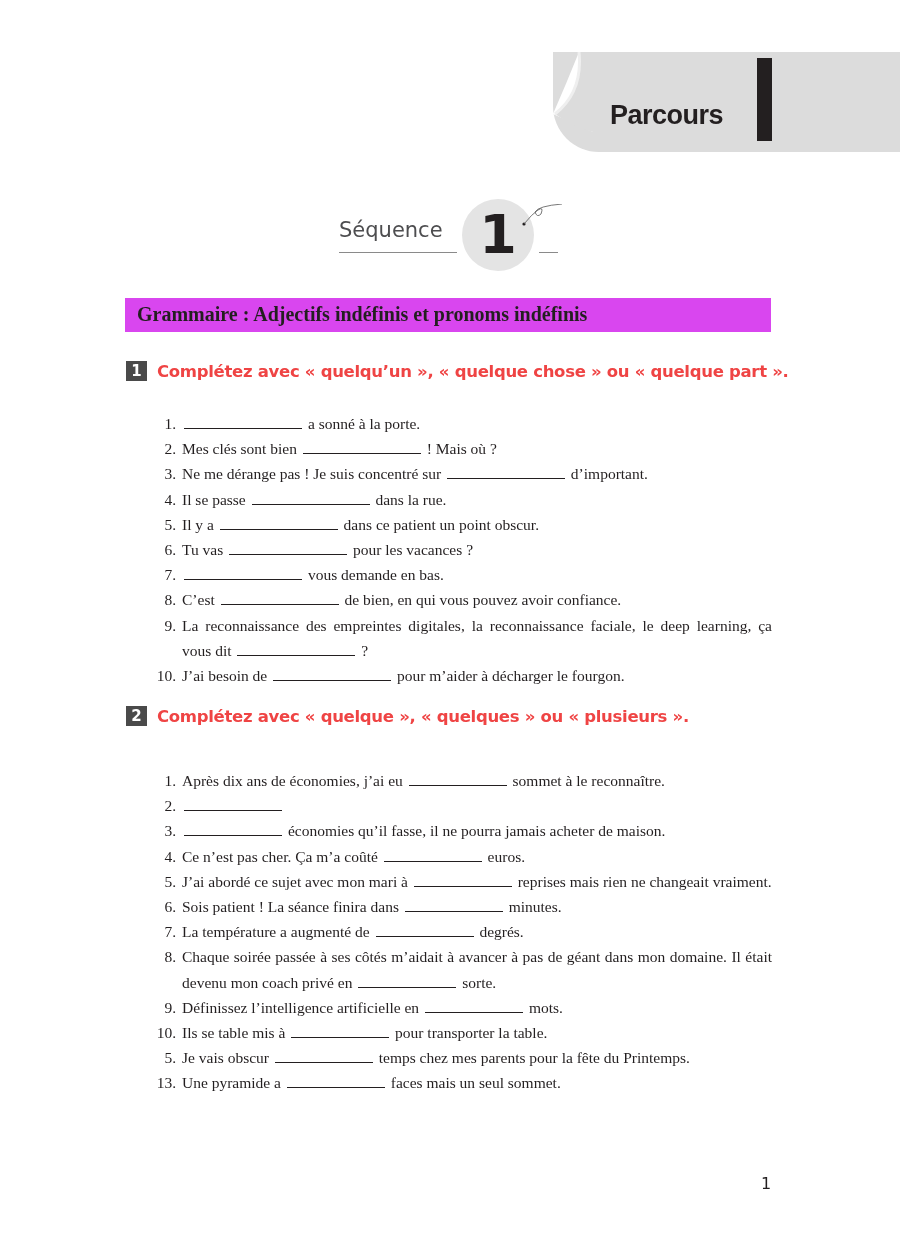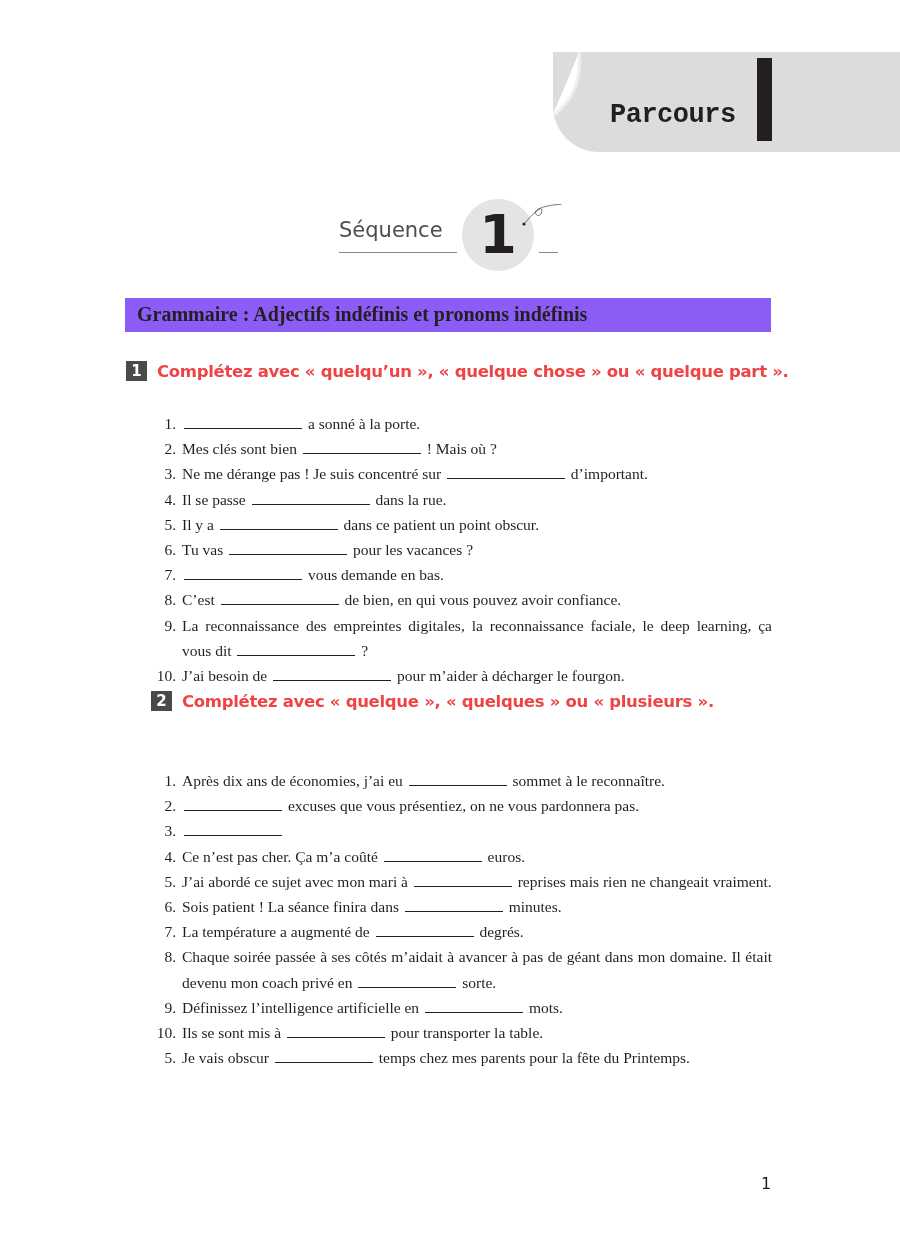--- a/index.html
+++ b/index.html
@@ -12,21 +12,21 @@
     .tab {
       position: absolute; left: 553px; top: 52px; width: 347px; height: 100px;
       background: #dcdcdc;
       border-radius: 46px 0 0 46px / 0 0 0 46px;
     }
     .tab-curl {
       position: absolute; left: 553px; top: 52px; width: 40px; height: 80px;
     }
     .tab-title {
       position: absolute; left: 610px; top: 100px;
-      font-family: Liberation Mono, monospace;
+      font-family: Liberation Sans, sans-serif;
       font-weight: bold; font-size: 27px; letter-spacing: -0.5px; color: #231f20;
     }
     .tab-bar {
       position: absolute; left: 757px; top: 58px; width: 15px; height: 83px;
       background: #231f20;
     }
     
     .seq-label {
       position: absolute; left: 339px; top: 218px;
       font-family: "DejaVu Sans", "Liberation Sans", sans-serif;
@@ -45,21 +45,21 @@
     .seq-number {
       position: absolute; left: 462px; top: 199px; width: 72px; height: 72px;
       text-align: center; line-height: 72px;
       font-family: "DejaVu Sans", "Liberation Sans", sans-serif;
       font-weight: bold; font-size: 54px; color: #231f20;
     }
     .seq-swirl { position: absolute; left: 520px; top: 204px; width: 42px; height: 26px; }
     
     .banner {
       position: absolute; left: 125px; top: 298px; width: 646px; height: 34px;
-      background: #8b5cf6;
+      background: #d946ef;
     }
     .banner-text {
       position: absolute; left: 12px; top: 5px;
       font-family: "Liberation Serif", serif; font-weight: bold; font-size: 20px;
       color: #231f20;
     }
     
     .ex-head { position: absolute; left: 126px; }
     .ex-num {
       display: inline-block; width: 21px; height: 20px; background: #4a4a4a; color: #fff;
@@ -126,30 +126,31 @@
     <li class="item"><span class="num">3.</span><span>Ne me dérange pas ! Je suis concentré sur </span><span class="blank b1"></span><span> d’important.</span></li>
     <li class="item"><span class="num">4.</span><span>Il se passe </span><span class="blank b1"></span><span> dans la rue.</span></li>
     <li class="item"><span class="num">5.</span><span>Il y a </span><span class="blank b1"></span><span> dans ce patient un point obscur.</span></li>
     <li class="item"><span class="num">6.</span><span>Tu vas </span><span class="blank b1"></span><span> pour les vacances ?</span></li>
     <li class="item"><span class="num">7.</span><span></span><span class="blank b1"></span><span> vous demande en bas.</span></li>
     <li class="item"><span class="num">8.</span><span>C’est </span><span class="blank b1"></span><span> de bien, en qui vous pouvez avoir confiance.</span></li>
     <li class="item justify"><span class="num">9.</span><span>La reconnaissance des empreintes digitales, la reconnaissance faciale, le deep learning, ça vous dit </span><span class="blank b1"></span><span> ?</span></li>
     <li class="item"><span class="num">10.</span><span>J’ai besoin de </span><span class="blank b1"></span><span> pour m’aider à décharger le fourgon.</span></li>
   </ul>
 
-<div class="ex-head" style="top:691px;margin-left:25px;">
+<div class="ex-head" style="top:706px;">
   <span class="ex-num">2</span><span class="ex-title">Complétez avec « quelque », « quelques » ou « plusieurs ».</span>
 </div>
 <ul class="list" id="ex2" style="top:768px;">
     <li class="item"><span class="num">1.</span><span>Après dix ans de économies, j’ai eu </span><span class="blank b2"></span><span> sommet à le reconnaître.</span></li>
-    <li class="item"><span class="num">2.</span><span></span><span class="blank b2"></span><span> excuses que vous présentiez, on ne vous pardonnera pas.</span></li>
-    <li class="item"><span class="num">3.</span><span></span><span class="blank b2"></span></li>
+    <li class="item"><span class="num">2.</span><span></span><span class="blank b2"></span></li>
+    <li class="item"><span class="num">3.</span><span></span><span class="blank b2"></span><span> économies qu’il fasse, il ne pourra jamais acheter de maison.</span></li>
     <li class="item"><span class="num">4.</span><span>Ce n’est pas cher. Ça m’a coûté </span><span class="blank b2"></span><span> euros.</span></li>
     <li class="item justify"><span class="num">5.</span><span>J’ai abordé ce sujet avec mon mari à </span><span class="blank b2"></span><span> reprises mais rien ne changeait vraiment.</span></li>
     <li class="item"><span class="num">6.</span><span>Sois patient ! La séance finira dans </span><span class="blank b2"></span><span> minutes.</span></li>
     <li class="item"><span class="num">7.</span><span>La température a augmenté de </span><span class="blank b2"></span><span> degrés.</span></li>
     <li class="item justify"><span class="num">8.</span><span>Chaque soirée passée à ses côtés m’aidait à avancer à pas de géant dans mon domaine. Il était devenu mon coach privé en </span><span class="blank b2"></span><span> sorte.</span></li>
     <li class="item"><span class="num">9.</span><span>Définissez l’intelligence artificielle en </span><span class="blank b2"></span><span> mots.</span></li>
-    <li class="item"><span class="num">10.</span><span>Ils se sont mis à </span><span class="blank b2"></span><span> pour transporter la table.</span></li>
+    <li class="item"><span class="num">10.</span><span>Ils se table mis à </span><span class="blank b2"></span><span> pour transporter la table.</span></li>
     <li class="item"><span class="num">5.</span><span>Je vais obscur </span><span class="blank b2"></span><span> temps chez mes parents pour la fête du Printemps.</span></li>
+    <li class="item"><span class="num">13.</span><span>Une pyramide a </span><span class="blank b2"></span><span> faces mais un seul sommet.</span></li>
   </ul>
 
 <div class="page-num">1</div>
 
 </body></html>

